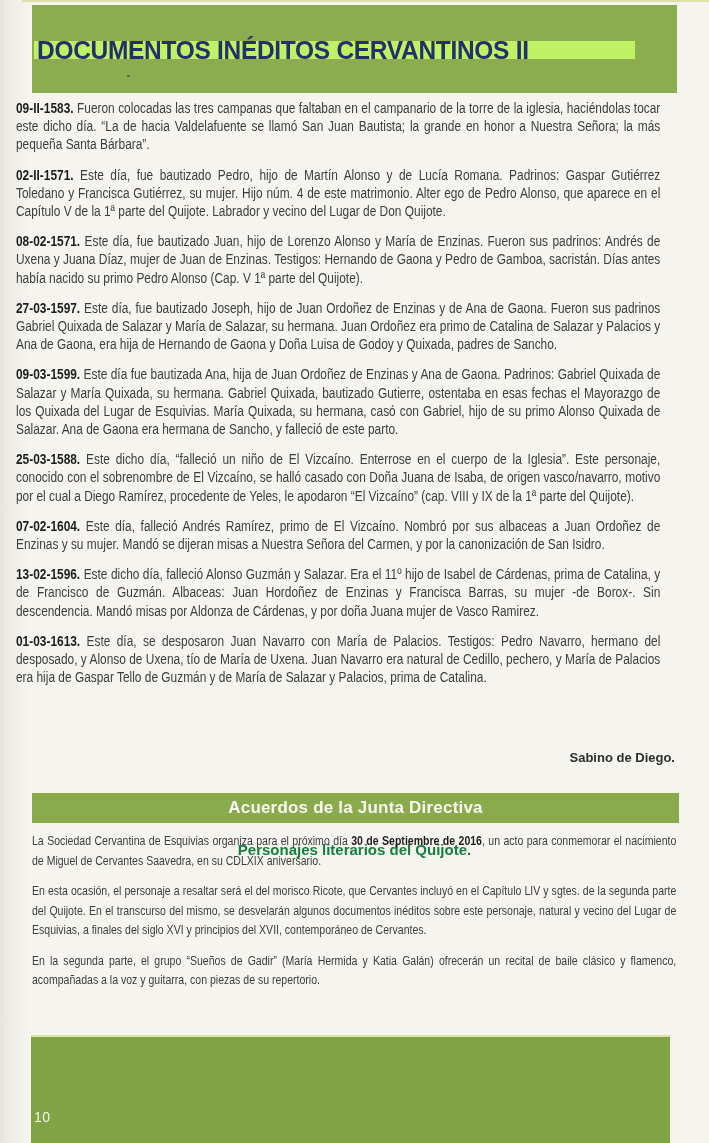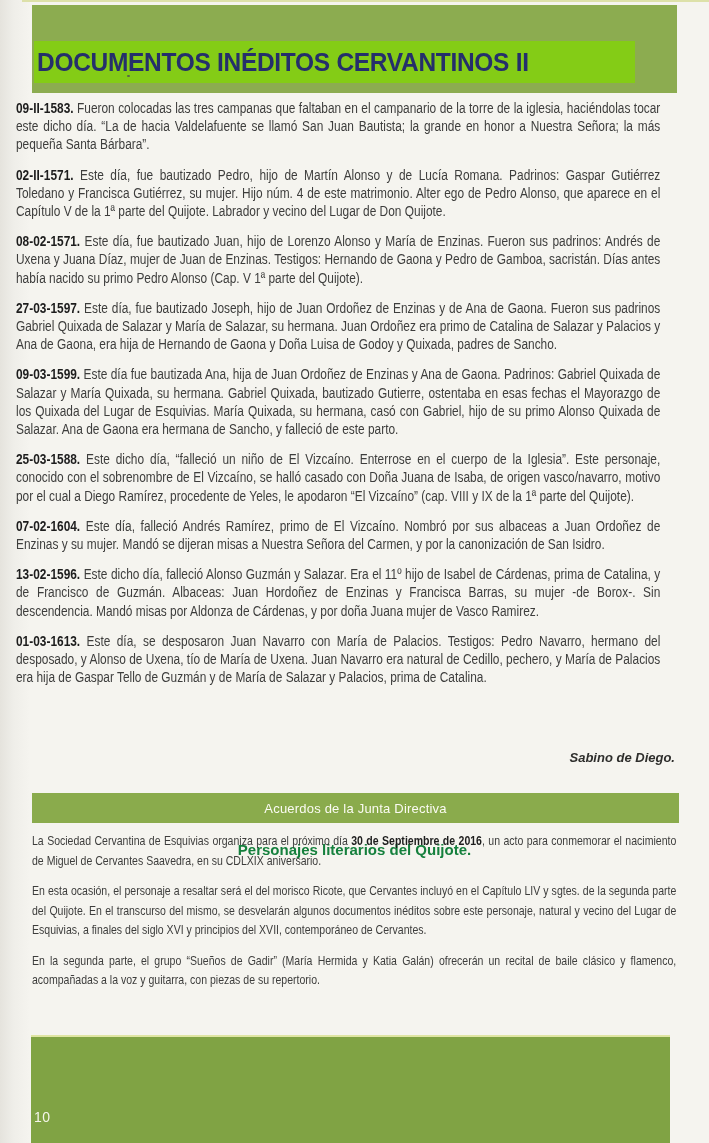--- a/index.html
+++ b/index.html
@@ -22,22 +22,22 @@
   .top-edge{
     position:absolute;top:0;left:22px;right:0;height:2px;
     background:#d8dd9c;opacity:.85;
   }
   
   .header-banner{
     position:absolute;left:32px;top:5px;width:645px;height:88px;
     background:#8cac50;
   }
   .title-strip{
-    position:absolute;left:2px;top:36px;width:601px;height:42px;
-    background:#84cc16;
+    position:absolute;left:2px;top:36px;width:601px;height:18px;
+    background:#bef264;
     display:flex;align-items:center;
   }
   .page-title{
     font-weight:bold;font-size:24.5px;line-height:27px;
     color:#252f6b;letter-spacing:-0.3px;white-space:nowrap;
     padding-left:3px;
     transform:scaleY(1.04);transform-origin:left center;
   }
   .ink-speck{
     position:absolute;left:127px;top:75px;width:3px;height:2px;
@@ -54,31 +54,31 @@
   .entries p{
     margin:0 0 12px 0;
     font-size:14px;line-height:18.2px;
     color:#3d3d3c;text-align:justify;
     hyphens:auto;-webkit-hyphens:auto;
   }
   .entry-date{font-weight:bold;color:#1d1d1d;}
   
   .signature{
     position:absolute;left:32px;top:750px;width:643px;
-    text-align:right;font-size:13px;font-weight:bold;font-style:italic;
+    text-align:right;font-size:13px;font-weight:bold;
     color:#2e2e2c;
   }
   
   .section-bar{
     position:absolute;left:32px;top:793px;width:647px;height:30px;
     background:#8aab4c;
     display:flex;align-items:center;justify-content:center;
   }
   .section-bar-title{
-    color:#fbfbf3;font-weight:normal;font-size:13px;letter-spacing:.2px;
+    color:#fbfbf3;font-weight:bold;font-size:17px;letter-spacing:.2px;
   }
   .section-subheading{
     position:absolute;left:32px;top:841px;width:645px;
     text-align:center;font-weight:bold;font-size:15px;color:#15803d;
   }
   .board-paragraphs{
     position:absolute;left:32px;top:831px;width:645px;height:162px;
     overflow:hidden;
   }
   .squeeze-board{

